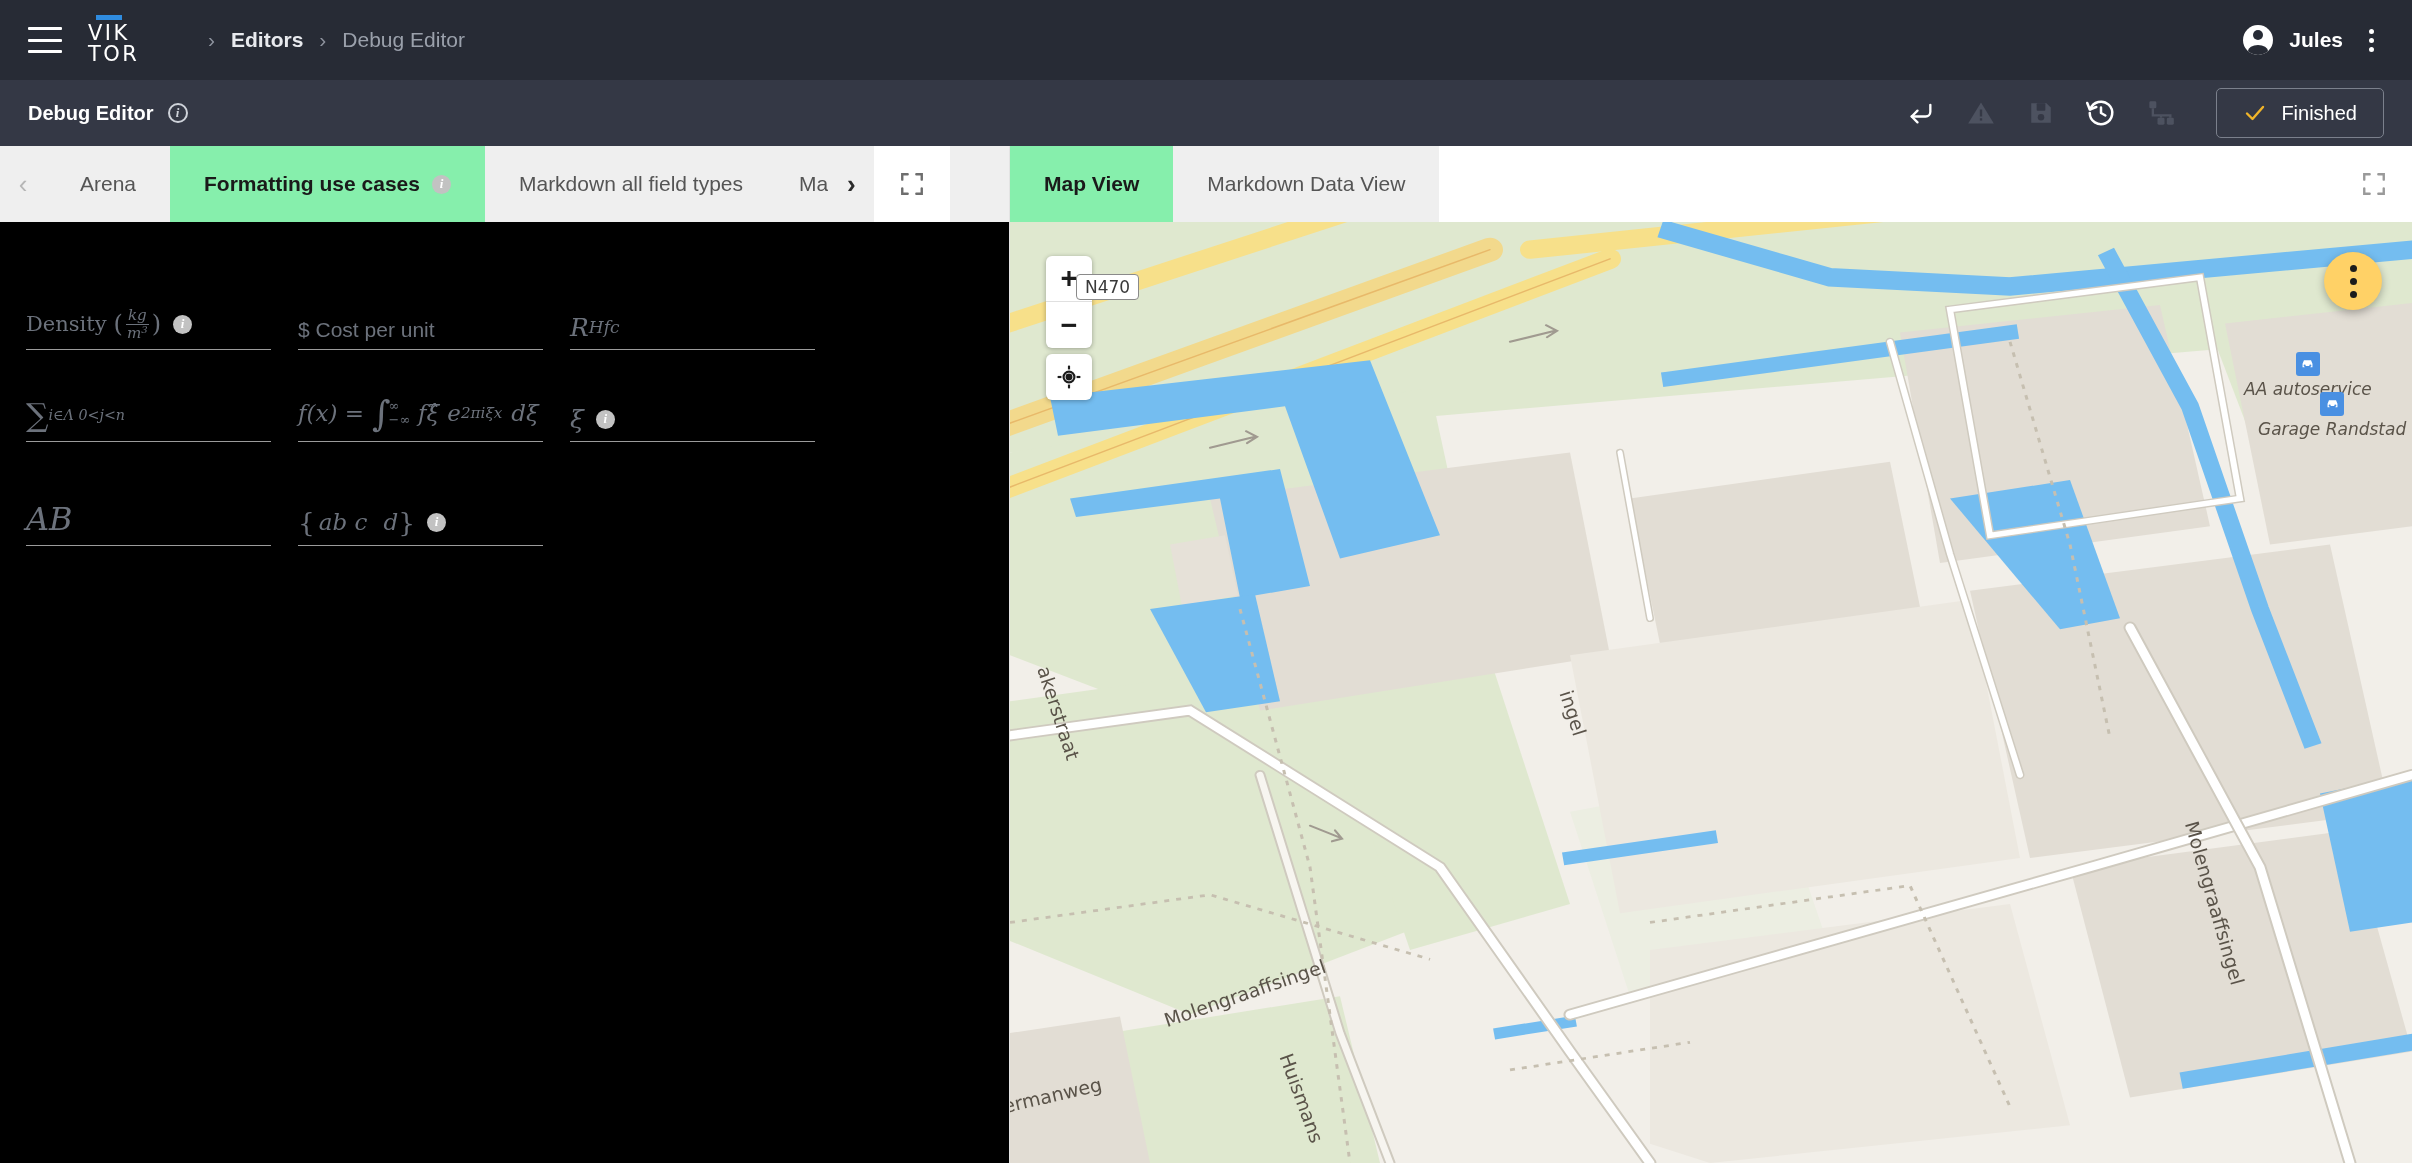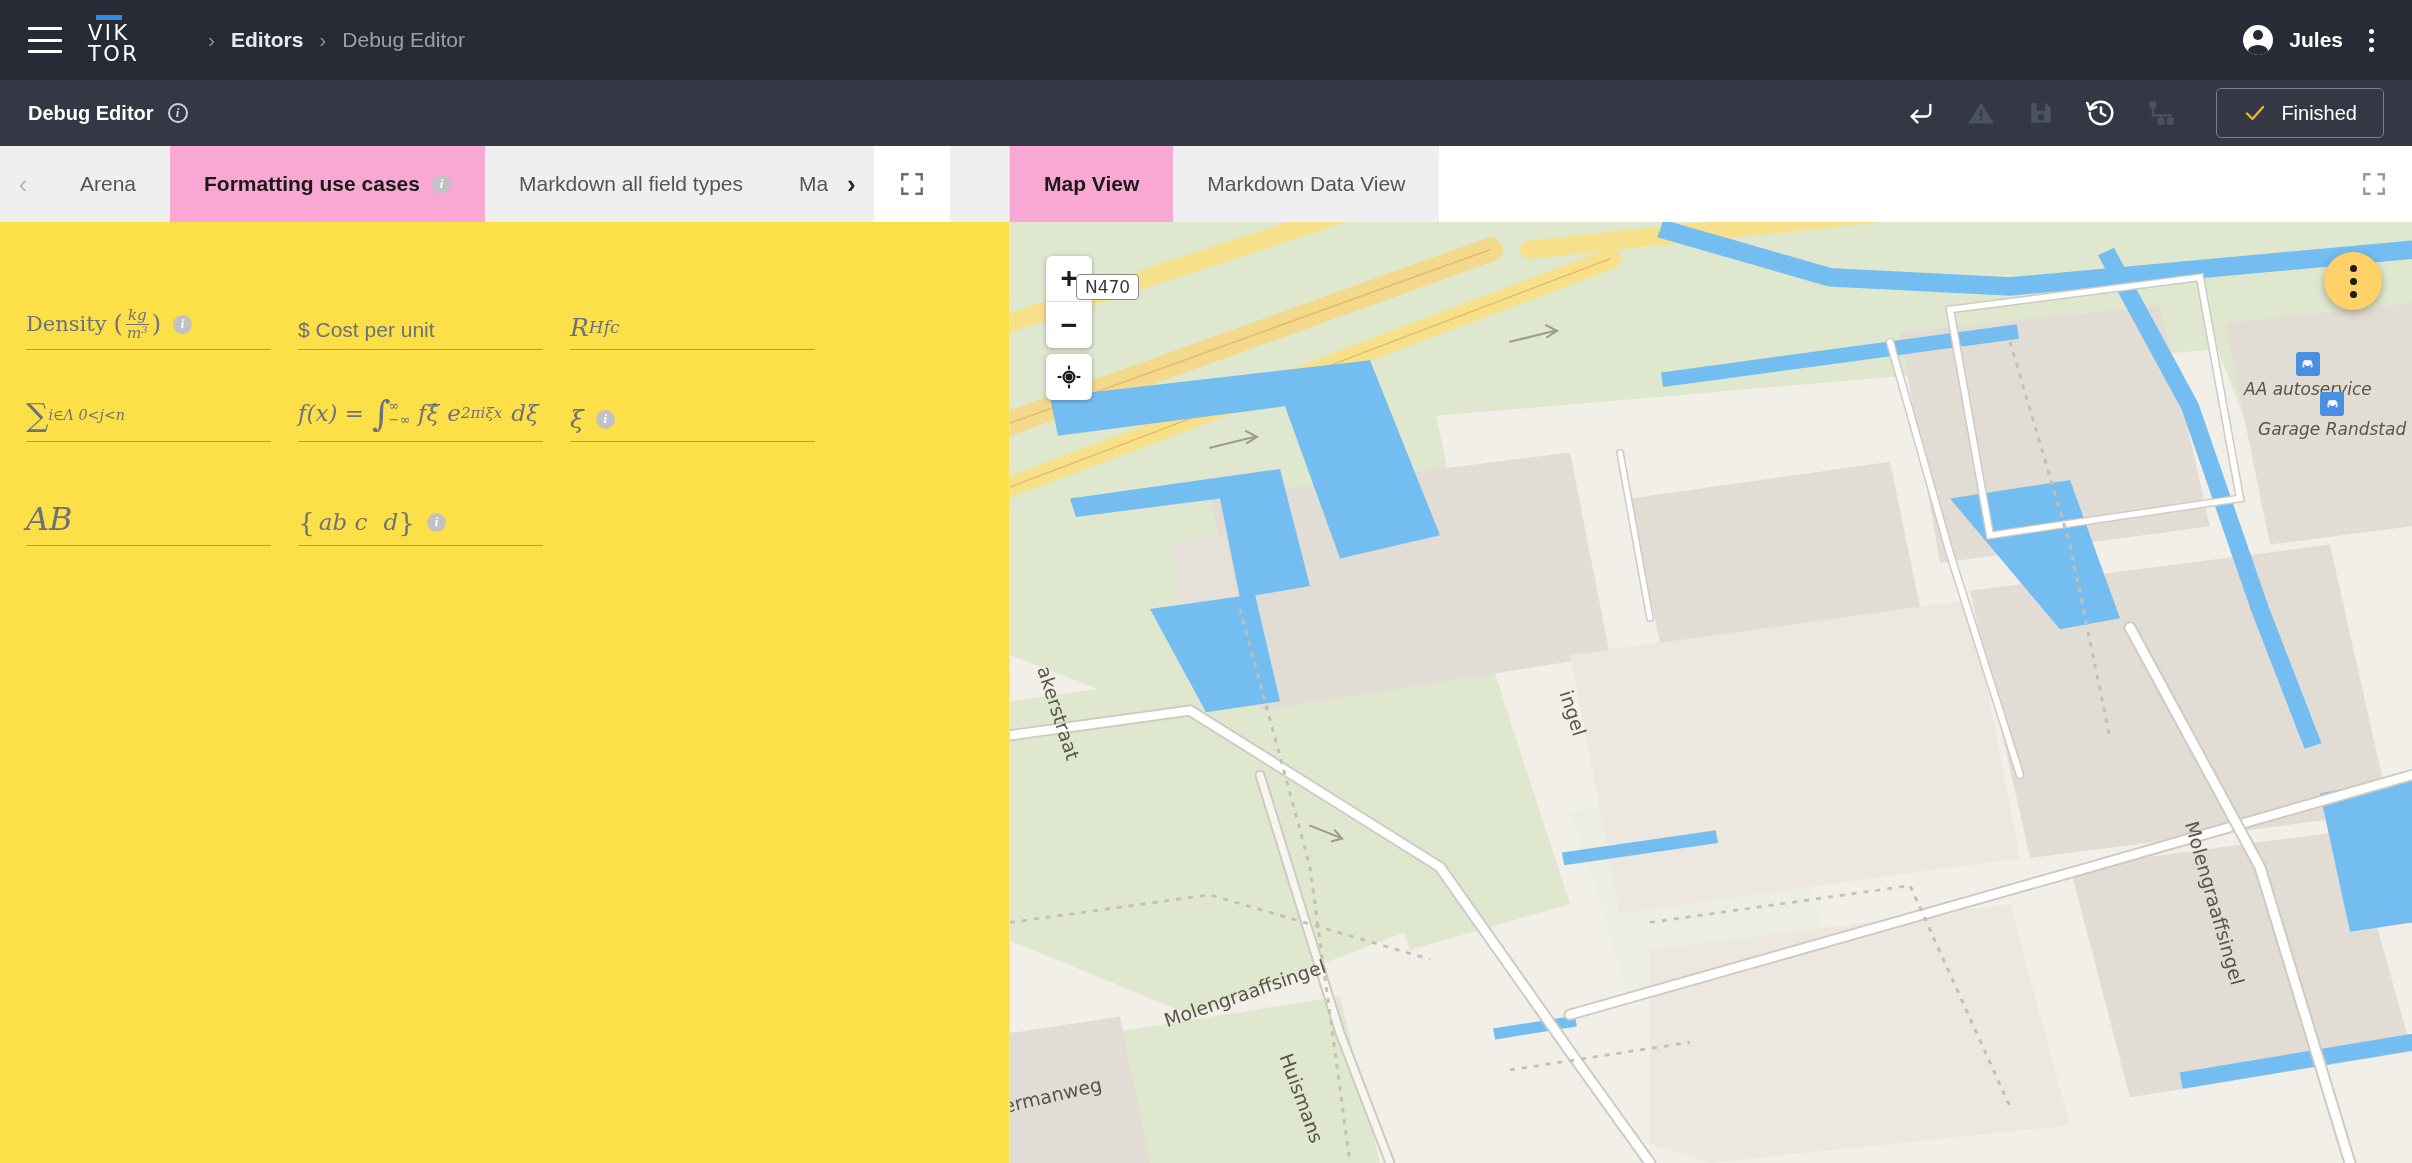--- a/index.html
+++ b/index.html
@@ -66,32 +66,32 @@
   .right-pane { flex: 1; display: flex; flex-direction: column; position: relative; }
 
   
   .tabstrip { height: 76px; background: #efefef; display: flex; align-items: stretch;
     position: relative; }
   .tab-arrow { width: 46px; display: flex; align-items: center; justify-content: center;
     cursor: pointer; font-size: 26px; color: #b6b6b6; }
   .tab-arrow.right { color: #2b2b2b; font-weight: 700; }
   .tab { display: flex; align-items: center; padding: 0 34px; font-size: 21px;
     color: #555; cursor: pointer; white-space: nowrap; }
-  .tab.active { background: #f9a8d4; color: #1a1a1a; font-weight: 700; }
+  .tab.active { background: #86efac; color: #1a1a1a; font-weight: 700; }
   .tab .t-info { width: 19px; height: 19px; border-radius: 50%; background: #c2c2c2;
     color: #fff; font-size: 13px; font-style: italic; font-weight: 700; margin-left: 12px;
     display: inline-flex; align-items: center; justify-content: center;
     font-family: "Liberation Serif", serif; }
   .tab.clipped { max-width: 62px; padding: 0 0 0 22px; overflow: hidden; }
   .tabstrip-gap { flex: 1; background: #fff; }
   .fs-btn { width: 76px; display: flex; align-items: center; justify-content: center;
     background: #fff; cursor: pointer; }
 
   
-  .formarea { flex: 1; padding: 36px 0 0 0; background: #fde047; }
+  .formarea { flex: 1; padding: 36px 0 0 0; background: #000000; }
   .form-grid { display: flex; padding-left: 26px; gap: 0; flex-wrap: wrap; }
   .fcol { width: 272px; margin-right: 0; }
   .field { height: 92px; border-bottom: 1px solid #9b9b9b; width: 245px;
     display: flex; align-items: flex-end; padding-bottom: 8px; cursor: text; }
   .field.tall { height: 104px; }
   .flabel { color: #6c727c; font-size: 21px; display: flex; align-items: center;
     line-height: 1.1; }
   .flabel .t-info { width: 19px; height: 19px; border-radius: 50%; background: #c2c2c2;
     color: #fff; font-size: 13px; font-style: italic; font-weight: 700; margin-left: 12px;
     display: inline-flex; align-items: center; justify-content: center; flex: none;

